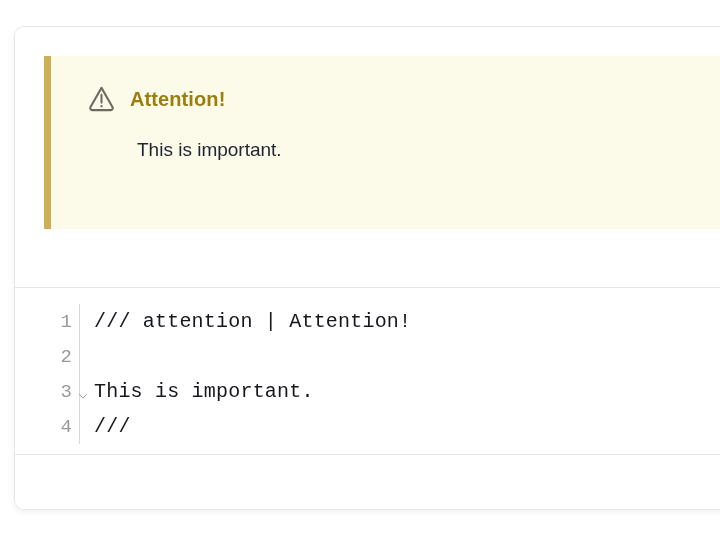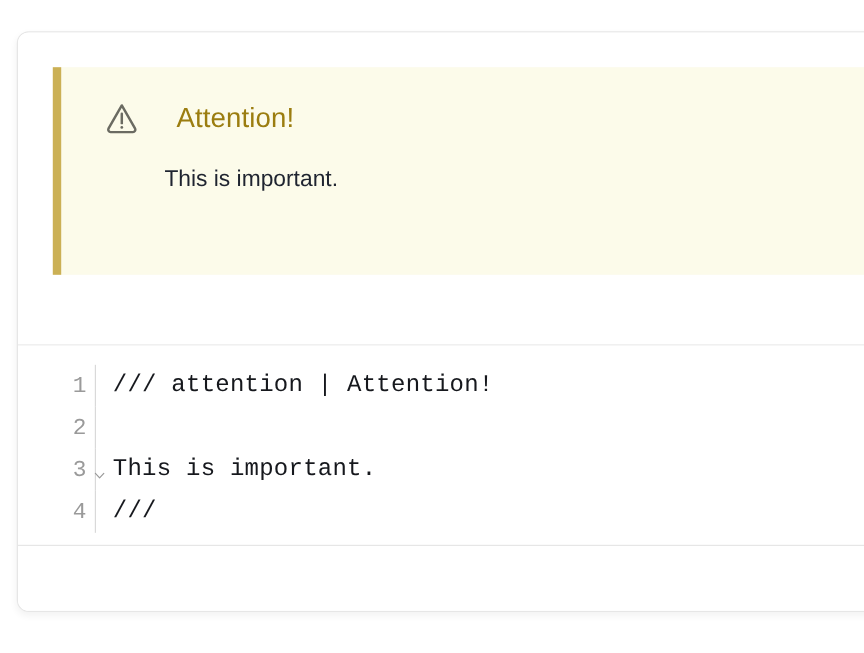--- a/index.html
+++ b/index.html
@@ -64,26 +64,25 @@
 
   .warn-icon {
     width: 29px;
     height: 29px;
     flex: 0 0 auto;
     display: block;
   }
 
   .callout-title {
     font-family: "Liberation Sans", sans-serif;
-    font-size: 23px;
-    font-weight: normal;
+    font-size: 20px;
+    font-weight: bold;
     color: #9b7d10;
     letter-spacing: 0.1px;
     line-height: 1;
-    margin-left: 17px;
   }
 
   .callout-body {
     padding-left: 86px;
     padding-top: 26px;
     font-family: "Liberation Sans", sans-serif;
     font-size: 19px;
     color: #1f2430;
     line-height: 1.2;
   }

